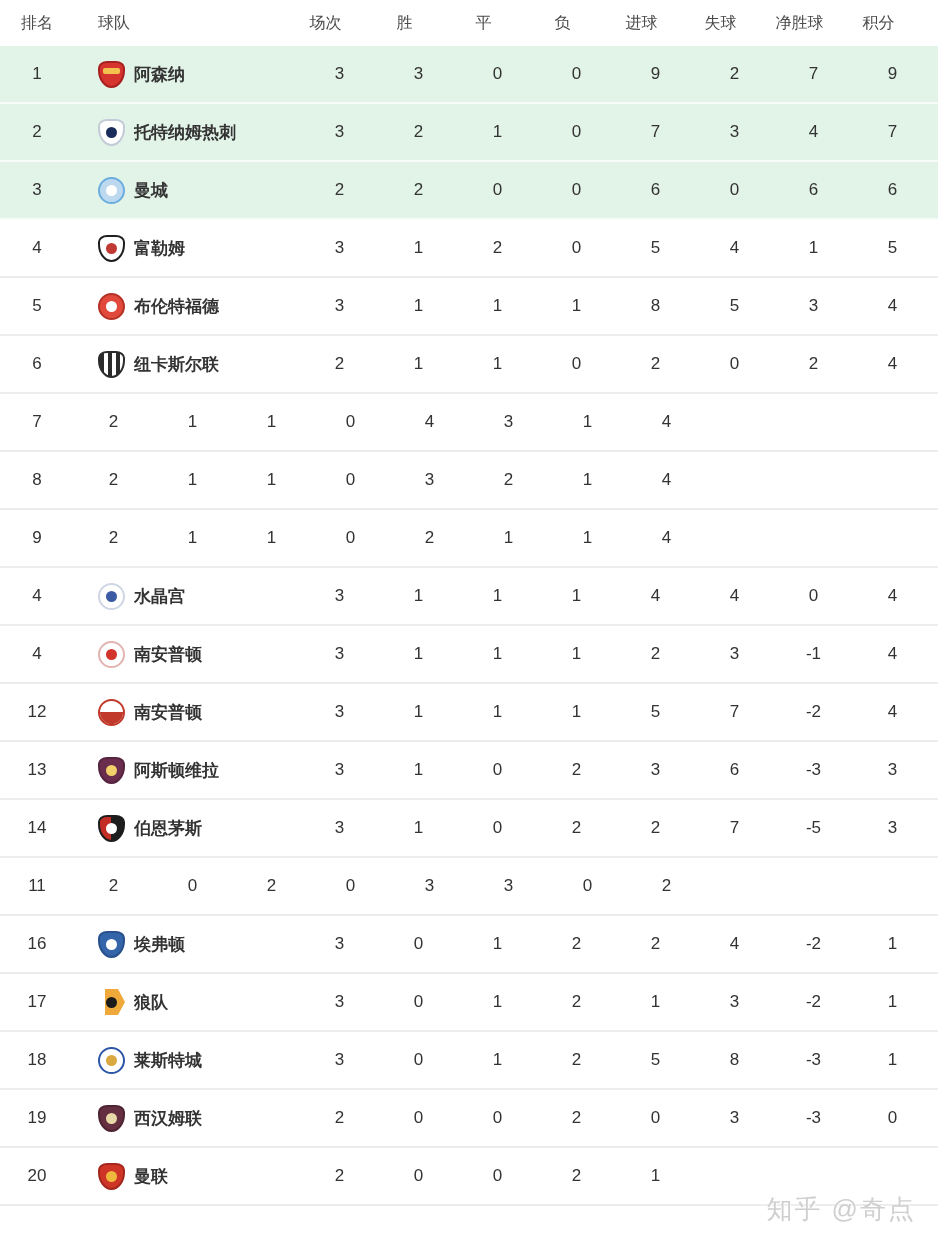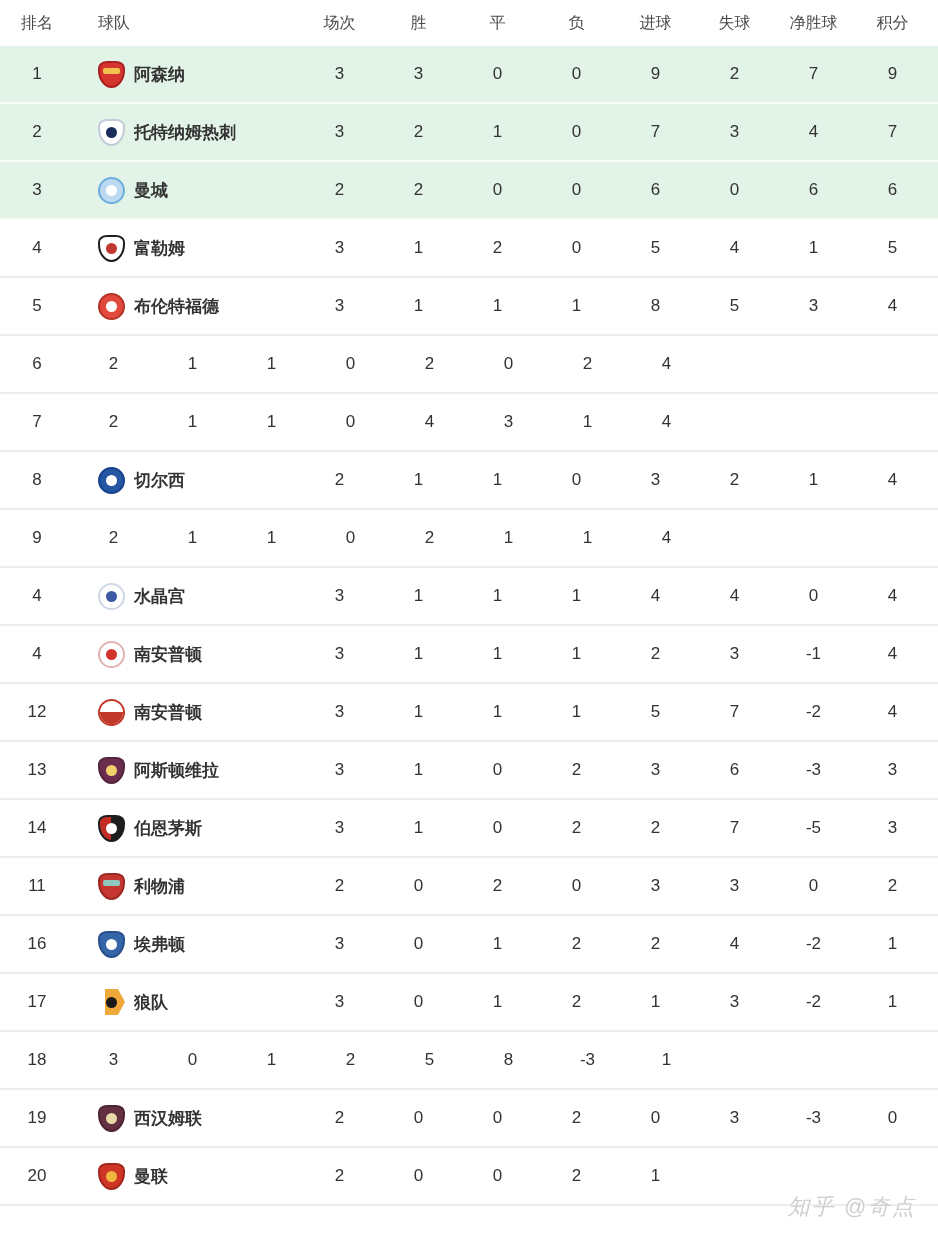--- a/index.html
+++ b/index.html
@@ -11,21 +11,21 @@
     overflow: hidden;
     font-family: "Liberation Sans", "DejaVu Sans", sans-serif;
     color: #333333;
   }
   .header-row {
     display: flex;
     align-items: center;
     height: 46px;
     font-size: 16px;
     color: #4a4a4a;
-    padding-right: 6px;
+    padding-right: 20px;
     box-sizing: border-box;
     background: #ffffff;
   }
   .row {
     display: flex;
     align-items: center;
     height: 58px;
     font-size: 17px;
     color: #333333;
     padding-right: 6px;
@@ -83,27 +83,26 @@
   .team-name {
     white-space: nowrap;
     overflow: hidden;
     text-overflow: ellipsis;
     font-weight: bold;
   }
   .watermark {
     position: absolute;
     top: 1192px;
     right: 22px;
-    font-size: 22px;
+    font-size: 26px;
     letter-spacing: 2px;
     color: var(--wm, #cfcfcf);
     text-shadow: 1px 1px 0 rgba(255,255,255,0.9);
     pointer-events: none;
     white-space: nowrap;
-    font-style: italic;
   }
 </style>
 </head>
 <body>
 
 <div class="app">
 
   <div class="header-row">
     <div class="cell col-rank">排名</div>
     <div class="cell col-team">球队</div>
@@ -198,20 +197,26 @@
     <div class="cell col-num">1</div>
     <div class="cell col-num">1</div>
     <div class="cell col-num">1</div>
     <div class="cell col-num">8</div>
     <div class="cell col-num">5</div>
     <div class="cell col-num">3</div>
     <div class="cell col-num">4</div>
   </div>
       <div class="row">
     <div class="cell col-rank">6</div>
+    <div class="cell col-team">
+      <span class="crest shield" style="background: repeating-linear-gradient(90deg, rgb(43, 43, 43) 0px, rgb(43, 43, 43) 4px, rgb(255, 255, 255) 4px, rgb(255, 255, 255) 8px); border-color: rgb(43, 43, 43);">
+            <span class="inner"></span>
+          </span>
+      <span class="team-name">纽卡斯尔联</span>
+    </div>
     <div class="cell col-num">2</div>
     <div class="cell col-num">1</div>
     <div class="cell col-num">1</div>
     <div class="cell col-num">0</div>
     <div class="cell col-num">2</div>
     <div class="cell col-num">0</div>
     <div class="cell col-num">2</div>
     <div class="cell col-num">4</div>
   </div>
       <div class="row">
@@ -220,26 +225,20 @@
     <div class="cell col-num">1</div>
     <div class="cell col-num">1</div>
     <div class="cell col-num">0</div>
     <div class="cell col-num">4</div>
     <div class="cell col-num">3</div>
     <div class="cell col-num">1</div>
     <div class="cell col-num">4</div>
   </div>
       <div class="row">
     <div class="cell col-rank">8</div>
-    <div class="cell col-team">
-      <span class="crest circle" style="background: rgb(36, 86, 164); border-color: rgb(22, 65, 140);">
-            <span class="inner dot" style="background: rgb(255, 255, 255);"></span>
-          </span>
-      <span class="team-name">切尔西</span>
-    </div>
     <div class="cell col-num">2</div>
     <div class="cell col-num">1</div>
     <div class="cell col-num">1</div>
     <div class="cell col-num">0</div>
     <div class="cell col-num">3</div>
     <div class="cell col-num">2</div>
     <div class="cell col-num">1</div>
     <div class="cell col-num">4</div>
   </div>
       <div class="row">
@@ -333,26 +332,20 @@
     <div class="cell col-num">1</div>
     <div class="cell col-num">0</div>
     <div class="cell col-num">2</div>
     <div class="cell col-num">2</div>
     <div class="cell col-num">7</div>
     <div class="cell col-num">-5</div>
     <div class="cell col-num">3</div>
   </div>
       <div class="row">
     <div class="cell col-rank">11</div>
-    <div class="cell col-team">
-      <span class="crest shield" style="background: rgb(197, 54, 49); border-color: rgb(156, 40, 35);">
-            <span class="inner band" style="background: rgb(143, 199, 188);"></span>
-          </span>
-      <span class="team-name">利物浦</span>
-    </div>
     <div class="cell col-num">2</div>
     <div class="cell col-num">0</div>
     <div class="cell col-num">2</div>
     <div class="cell col-num">0</div>
     <div class="cell col-num">3</div>
     <div class="cell col-num">3</div>
     <div class="cell col-num">0</div>
     <div class="cell col-num">2</div>
   </div>
       <div class="row">
@@ -384,20 +377,26 @@
     <div class="cell col-num">0</div>
     <div class="cell col-num">1</div>
     <div class="cell col-num">2</div>
     <div class="cell col-num">1</div>
     <div class="cell col-num">3</div>
     <div class="cell col-num">-2</div>
     <div class="cell col-num">1</div>
   </div>
       <div class="row">
     <div class="cell col-rank">18</div>
+    <div class="cell col-team">
+      <span class="crest circle" style="background: rgb(255, 255, 255); border-color: rgb(45, 86, 168);">
+            <span class="inner dot" style="background: rgb(217, 169, 63);"></span>
+          </span>
+      <span class="team-name">莱斯特城</span>
+    </div>
     <div class="cell col-num">3</div>
     <div class="cell col-num">0</div>
     <div class="cell col-num">1</div>
     <div class="cell col-num">2</div>
     <div class="cell col-num">5</div>
     <div class="cell col-num">8</div>
     <div class="cell col-num">-3</div>
     <div class="cell col-num">1</div>
   </div>
       <div class="row">

